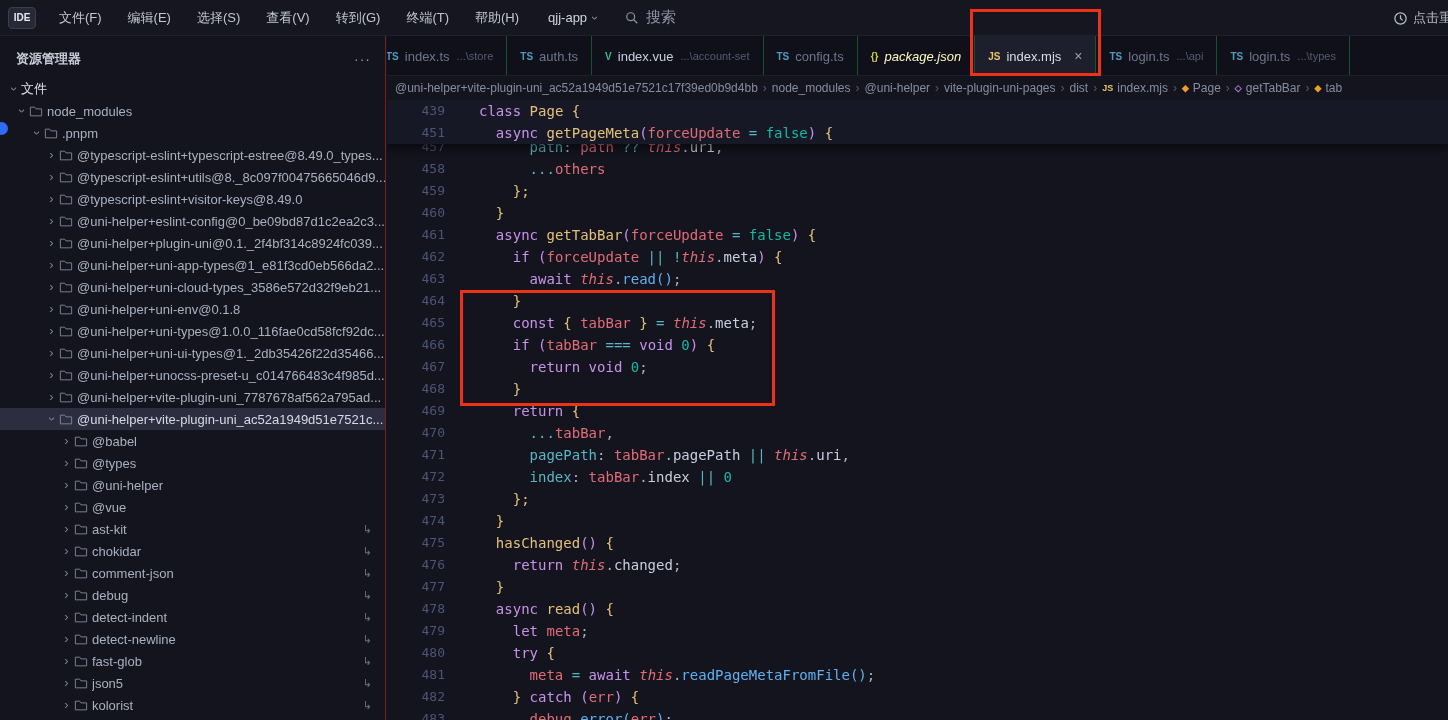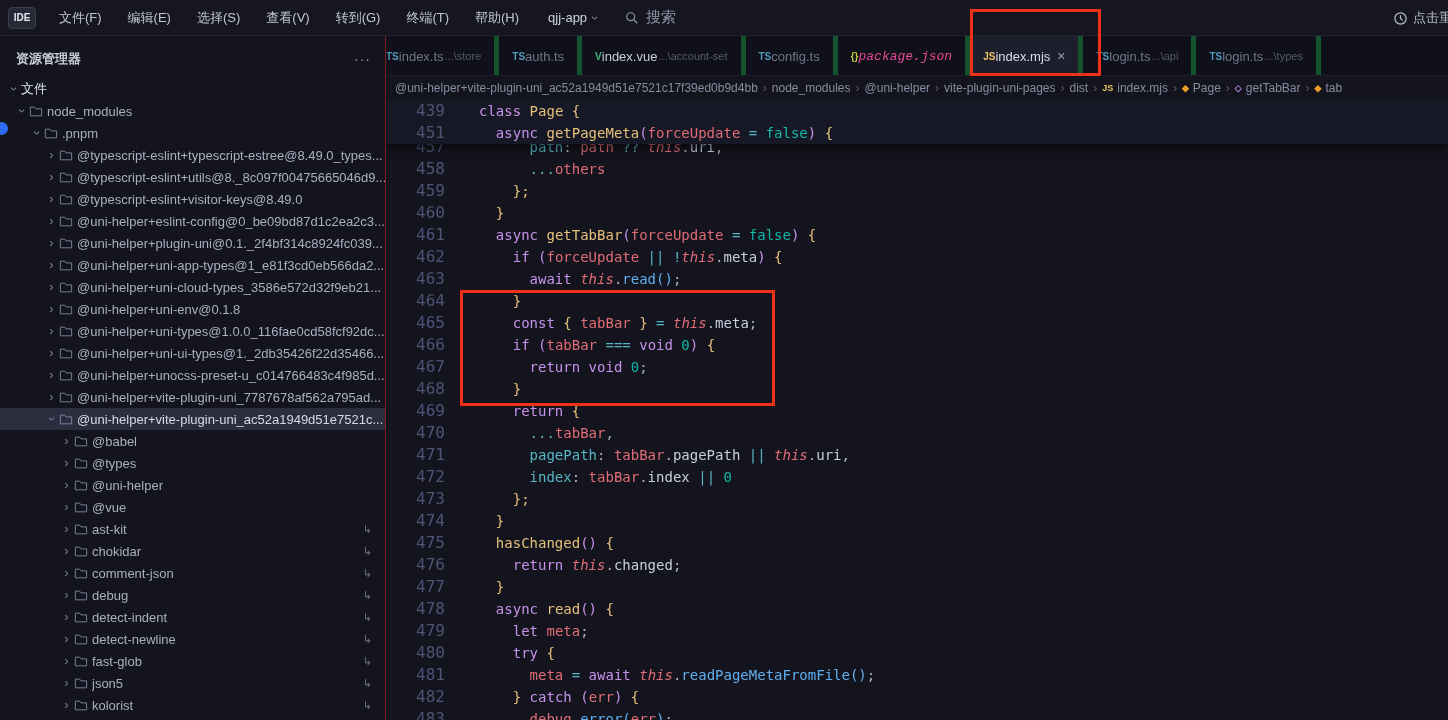--- a/index.html
+++ b/index.html
@@ -27,39 +27,39 @@
   .chev.open{transform:rotate(90deg);}
   .folder-ic{width:18px;flex:none;display:flex;align-items:center;}
   .tree-label{overflow:hidden;text-overflow:clip;}
   .symlink{position:absolute;right:13px;color:#6b7083;font-size:11px;}
   .notif-dot{position:absolute;left:-5px;top:86px;width:13px;height:13px;border-radius:50%;background:#2f6cf6;}
 
   
   .main{position:absolute;top:36px;left:387px;right:0;bottom:0;background:#14141f;}
   .tabbar{height:40px;background:#0f1019;border-bottom:1px solid #1d1e2b;overflow:hidden;}
   .tabs{display:flex;height:40px;margin-left:-14px;}
-  .tab{display:flex;align-items:center;padding:0 13px;height:40px;border-right:5px solid #14532d;font-size:13px;color:#70758a;cursor:pointer;white-space:nowrap;flex:none;background:#0f1019;}
+  .tab{display:flex;align-items:center;gap:6px;padding:0 13px;height:40px;border-right:1px solid #14532d;font-size:13px;color:#70758a;cursor:pointer;white-space:nowrap;flex:none;background:#0f1019;}
   .tab.active{background:#1d1f2d;color:#d9dde9;}
   .tab.bright .tab-label{color:#c9cede;}
-  .tab.italic .tab-label{font-style:italic;color:#ec4899;font-family:Liberation Mono, monospace;}
+  .tab.italic .tab-label{font-style:italic;color:#fef9c3;}
   .tab-icon{font-size:10px;font-weight:700;letter-spacing:0;}
   .tab-hint{font-size:11px;color:#565b6e;margin-left:1px;}
   .tab-close{margin-left:7px;color:#9aa0b2;font-size:14px;cursor:pointer;}
 
   
   .breadcrumbs{height:24px;display:flex;align-items:center;padding-left:8px;font-size:12px;color:#868ca0;white-space:nowrap;overflow:hidden;background:#14141f;}
   .crumb{display:flex;align-items:center;gap:4px;cursor:pointer;}
   .crumb-sep{margin:0 5px;color:#565b6c;}
   .crumb-ic{font-size:9px;font-weight:700;}
 
   
   .editor{position:absolute;top:64px;left:0;right:0;bottom:0;overflow:hidden;font-family:"DejaVu Sans Mono",monospace;font-size:14px;background:#14141f;}
   .code-lines{padding-top:36px;}
   .code-line{height:22px;line-height:22px;display:flex;white-space:pre;}
-  .gutter{width:58px;flex:none;text-align:right;color:#4d5475;font-size:16px;}
+  .gutter{width:58px;flex:none;text-align:right;color:#4d5475;font-size:13px;}
   .code{padding-left:34px;}
   .sticky{position:absolute;top:0;left:0;right:0;height:44px;background:#171825;box-shadow:0 5px 8px rgba(0,0,0,0.55);}
   .tk-kw{color:#c792ea;}
   .tk-fn{color:#e5c07b;}
   .tk-call{color:#61afef;}
   .tk-var{color:#e06c75;}
   .tk-this{color:#e06c75;font-style:italic;}
   .tk-prop{color:#c8cede;}
   .tk-key{color:#56b6c2;}
   .tk-num{color:#14b8a6;}

